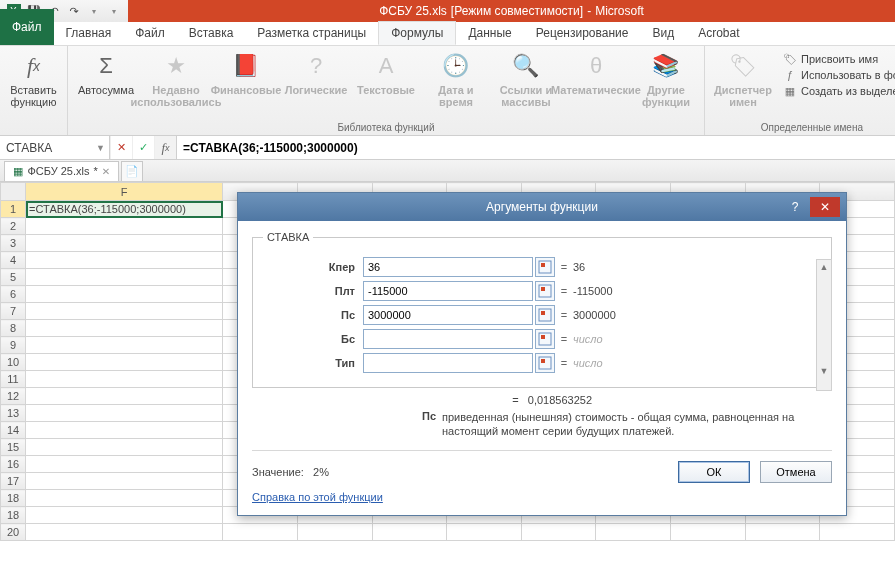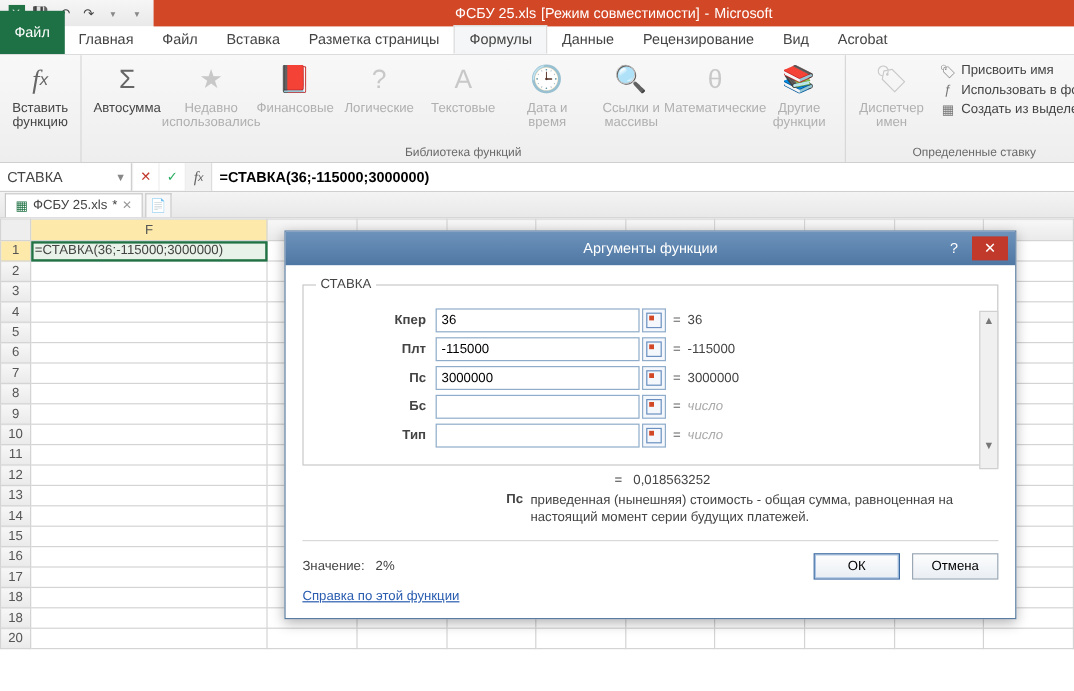--- a/index.html
+++ b/index.html
@@ -16,21 +16,21 @@
   .ribbon-tabs .tab { padding:4px 12px; height:24px; display:flex; align-items:center; cursor:default; font-size:12px; color:#444; }
   .ribbon-tabs .tab.active { border:1px solid #dcdcdc; border-bottom:1px solid #f5f6f7; background:#f5f6f7; }
   
   .ribbon { height:90px; background:linear-gradient(#f8f8f8,#eeeeee); border-bottom:1px solid #cfcfcf; display:flex; }
   .group { border-right:1px solid #d8d8d8; padding:4px 8px 2px; display:flex; flex-direction:column; align-items:center; justify-content:space-between; }
   .group-inner { display:flex; align-items:flex-start; gap:10px; flex:1; }
   .group-label { font-size:10px; color:#6a6a6a; text-align:center; padding-top:2px; }
   .bigbtn { display:flex; flex-direction:column; align-items:center; width:60px; cursor:default; }
   .bigbtn .ic { width:32px; height:32px; margin-bottom:2px; display:flex; align-items:center; justify-content:center; font-size:22px; color:#666; }
   .bigbtn .lbl { font-size:11px; text-align:center; line-height:12px; color:#444; }
-  .bigbtn .lbl.dim, .bigbtn.dim .lbl { color:#b0b0b0; }
+  .bigbtn .lbl.dim, .bigbtn.dim .lbl { color:#b0b0b0;font-weight:bold; }
   .bigbtn.dim .ic { color:#c8c8c8; }
   .smalllist { display:flex; flex-direction:column; gap:2px; padding-top:2px; }
   .smallitem { display:flex; align-items:center; gap:4px; font-size:11px; color:#444; white-space:nowrap; }
   .smallitem .sic { width:14px; height:14px; display:inline-flex; align-items:center; justify-content:center; color:#777; }
   
   .fbar { height:24px; border-bottom:1px solid #cfcfcf; display:flex; align-items:stretch; background:#fff; }
   .namebox { width:110px; border-right:1px solid #cfcfcf; display:flex; align-items:center; padding:0 6px; font-size:12px; position:relative; }
   .namebox .dd { position:absolute; right:4px; color:#888; font-size:9px; }
   .fbtns { display:flex; align-items:center; border-right:1px solid #cfcfcf; }
   .fbtns .b { width:22px; height:100%; display:flex; align-items:center; justify-content:center; color:#666; border-left:1px solid #eee; }
@@ -189,21 +189,21 @@
         <div class="smallitem">
             <span class="sic">ƒ</span>
             <span>Использовать в фор</span>
           </div>
         <div class="smallitem">
             <span class="sic">▦</span>
             <span>Создать из выделенн</span>
           </div>
       </div>
     </div>
-    <div class="group-label">Определенные ставку</div>
+    <div class="group-label">Определенные имена</div>
   </div>
 </div>
 
 <div class="fbar">
   <div class="namebox">
     <span>СТАВКА</span>
     <span class="dd">▼</span>
   </div>
   <div class="fbtns">
     <div class="b cancel">✕</div>

